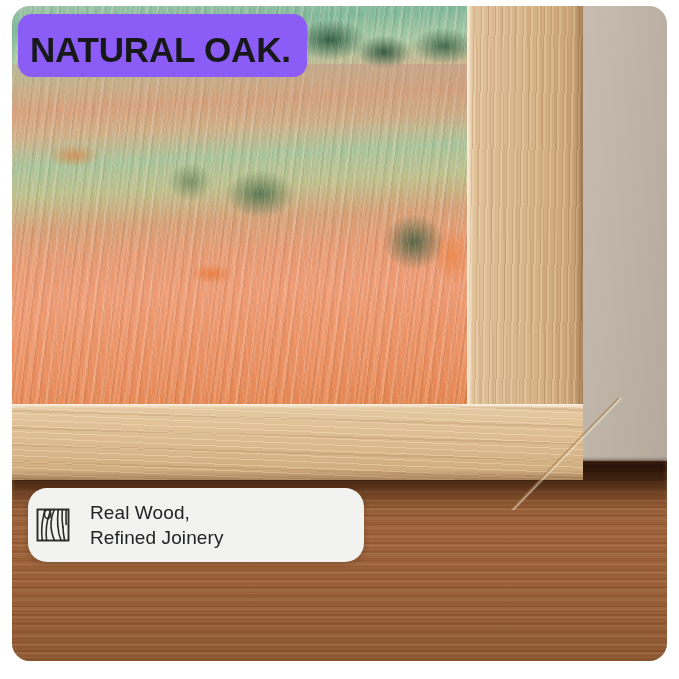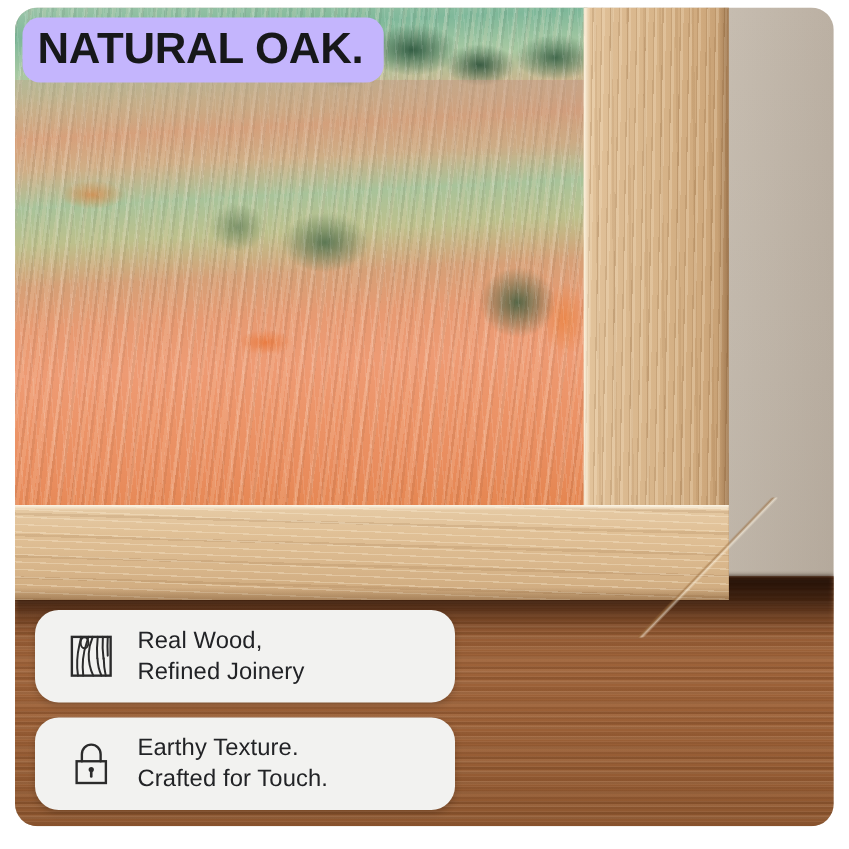--- a/index.html
+++ b/index.html
@@ -196,48 +196,48 @@
   .headline {
     position:absolute;
     left:18px; top:14px;
     display:flex; flex-direction:column;
     align-items:flex-start;
     gap:0px;
     z-index:6;
   }
   .headline-line {
     display:inline-block;
-    background:#c4b5fd;
+    background:#8b5cf6;
     color:#17181a;
     font-family:"Liberation Sans", sans-serif;
     font-size:35px;
     font-weight:bold;
     letter-spacing:-0.2px;
     line-height:44px;
-    padding:3px 16px 5px 12px;
+    padding:14px 16px 5px 12px;
     border-radius:14px;
     white-space:nowrap;
   }
   .headline-line.line2 { border-radius:14px; }
 
   
   .features {
     position:absolute;
     left:28px; top:488px;
     display:flex; flex-direction:column;
     gap:12px;
     z-index:6;
   }
   .feature-card {
     display:flex;
     align-items:center;
     gap:16px;
     width:336px;
     min-height:74px;
-    padding:12px 24px;
+    padding:12px 4px;
     background:#f2f2f0;
     border-radius:19px;
     box-shadow:0 2px 6px rgba(0,0,0,.18);
   }
   .feature-icon {
     flex:0 0 auto;
     width:42px; height:42px;
     display:flex; align-items:center; justify-content:center;
   }
   .feature-text {
@@ -288,28 +288,16 @@
           <path d="M24 20.8 C24.2 26 25.4 30.8 27.2 34.5"></path>
           <path d="M28.3 3.5 C27.9 9.5 28 15.5 28.8 21"></path>
           <path d="M30.6 34.5 C29.6 30 29 25 29 20.6"></path>
           <path d="M32.2 3.5 C31.9 8.5 31.9 13.5 32.2 18.5"></path>
         </svg>
       </span>
       <span class="feature-text">Real Wood,
 Refined Joinery</span>
     </div>
 
-    <div class="feature-card">
-      <span class="feature-icon">
-        <svg width="36" height="38" viewBox="0 0 36 38" fill="none" stroke="#2b2b2b" stroke-width="1.9" stroke-linecap="round">
-          <path d="M10.5 17 V11.3 C10.5 7.1 13.9 3.7 18 3.7 C22.1 3.7 25.5 7.1 25.5 11.3 V17"></path>
-          <rect x="6.3" y="17" width="23.4" height="17.4"></rect>
-          <circle cx="18" cy="23.6" r="2.1" fill="#2b2b2b" stroke="none"></circle>
-          <path d="M18 25.4 V29.2" stroke-width="2.1"></path>
-        </svg>
-      </span>
-      <span class="feature-text">Earthy Texture.
-Crafted for Touch.</span>
-    </div>
 
   </div>
 
 </div>
 
 </body></html>

